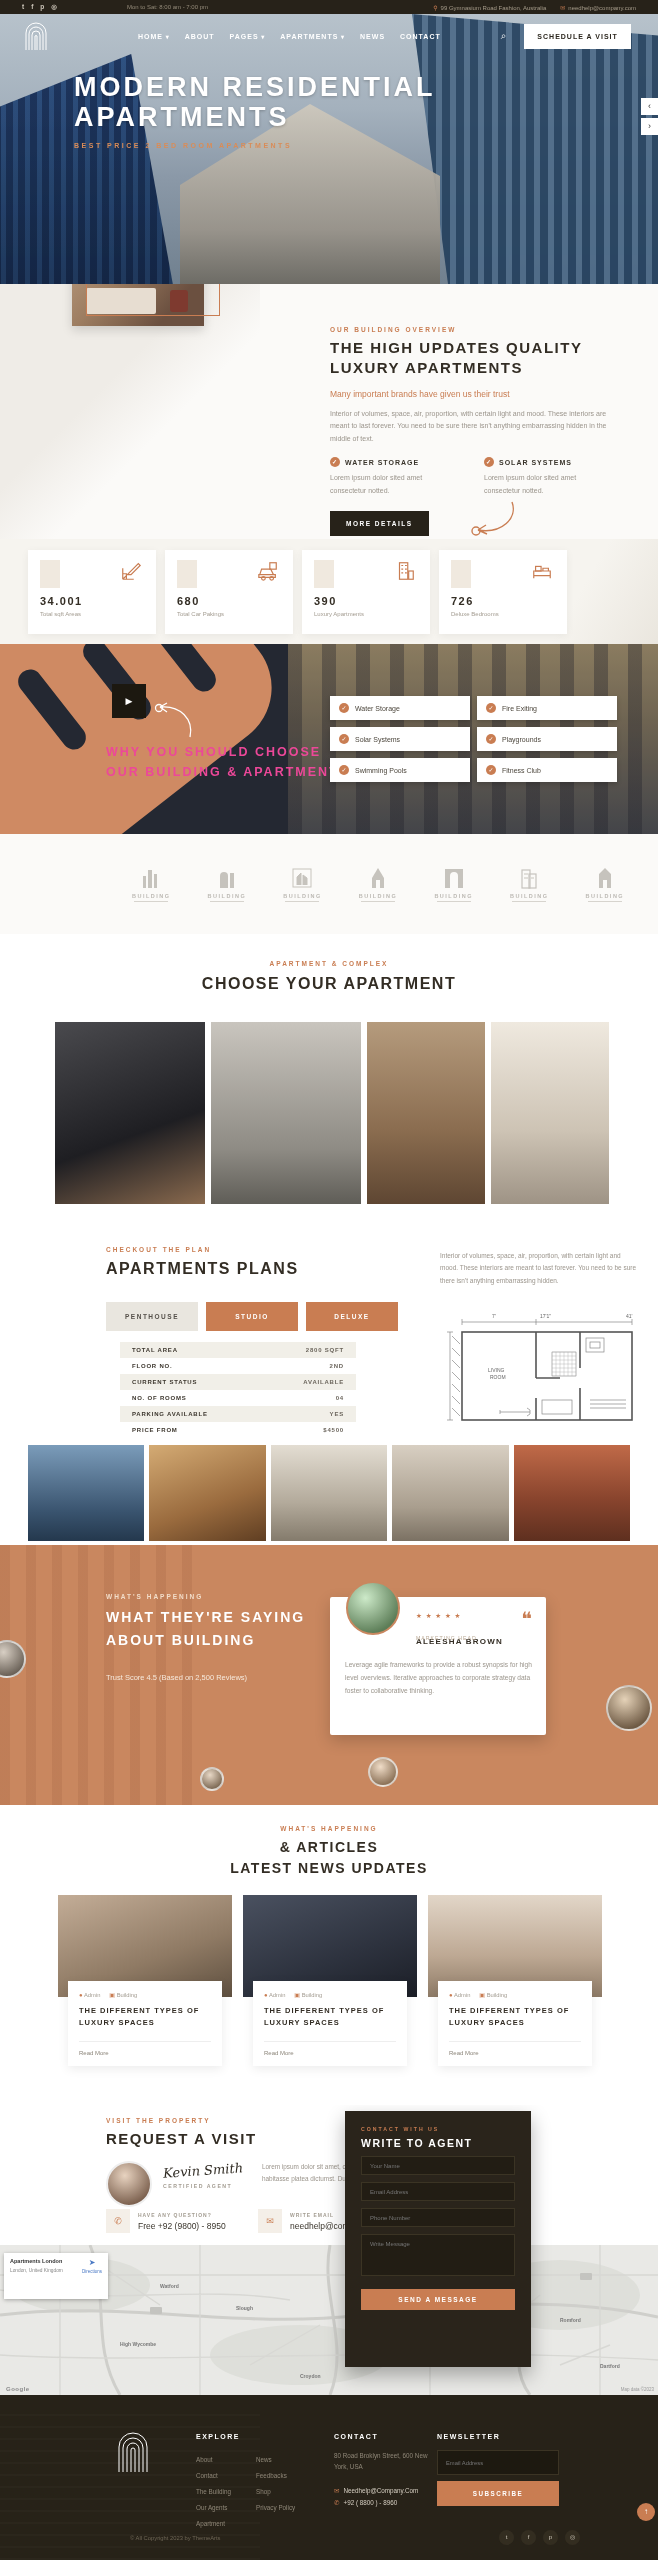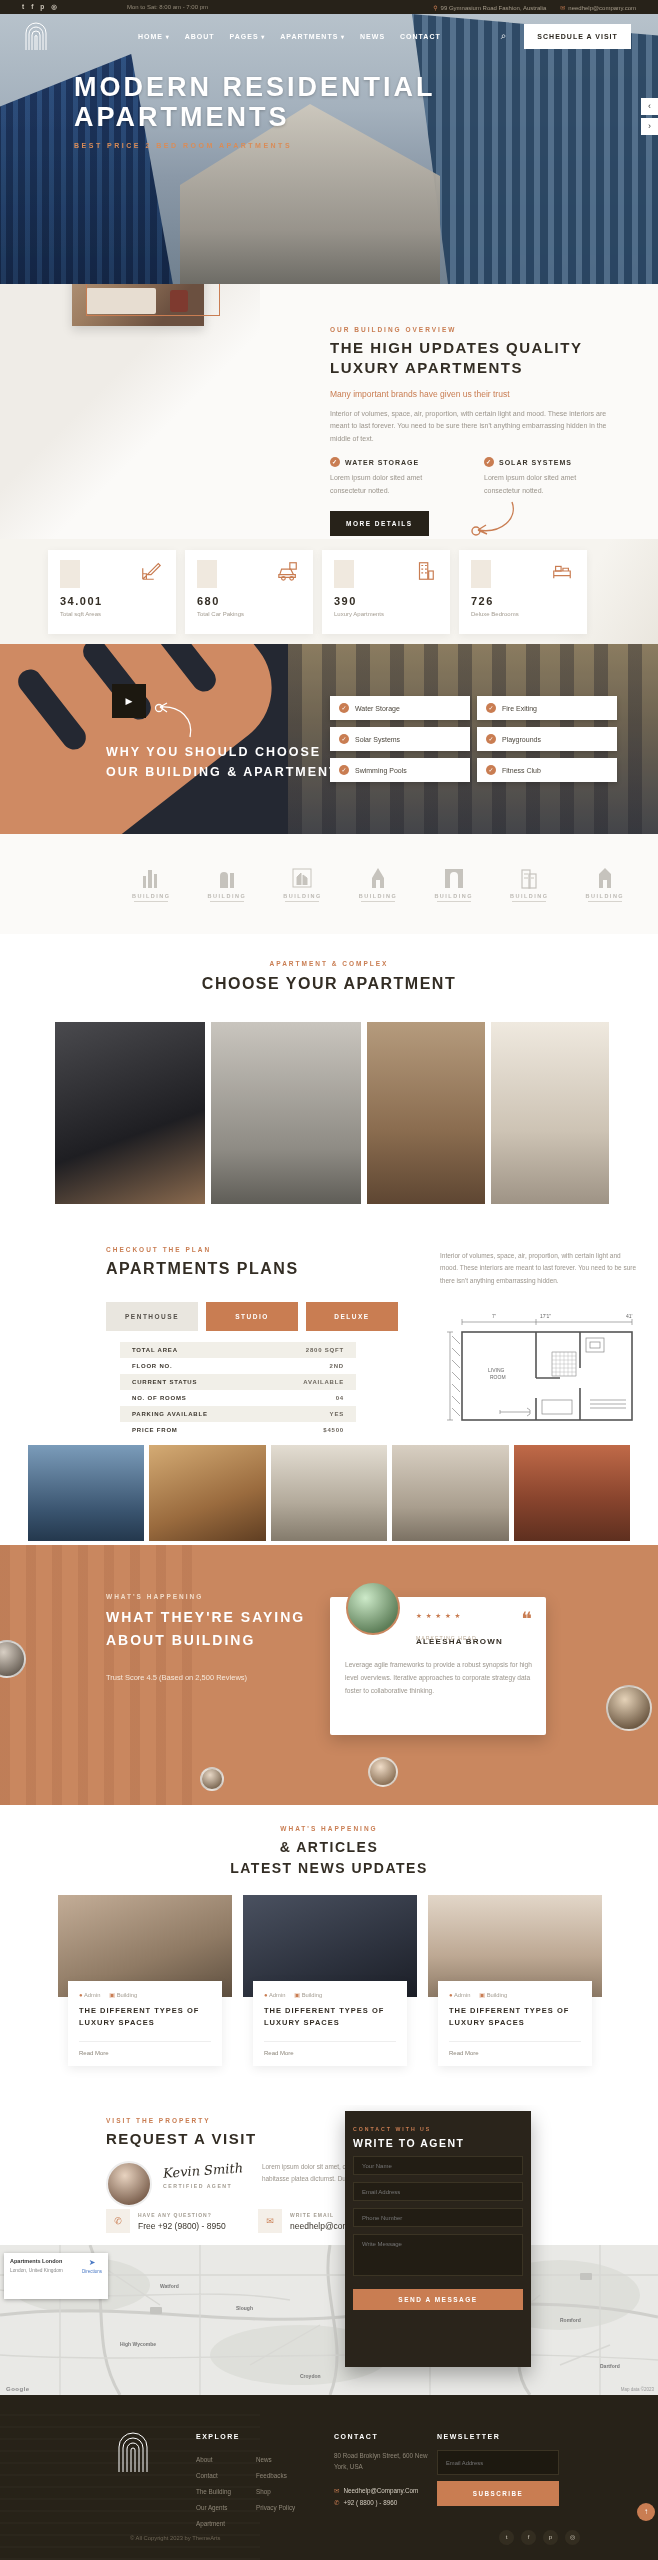--- a/index.html
+++ b/index.html
@@ -43,36 +43,36 @@
 #ov-body .h2{font-size:15px;margin-top:5px}
 #ov-lead{color:#c97d52;font-size:8.5px;margin-top:10px}
 #ov-text{font-size:7px;line-height:1.8;margin-top:9px;width:290px}
 #ov-feats{display:flex;gap:44px;margin-top:12px}
 .feat .ft{display:flex;align-items:center;gap:5px;font-size:7px;font-weight:bold;letter-spacing:1px;color:#3a352c}
 .feat .fx{font-size:7px;line-height:1.8;margin-top:5px;width:110px}
 .check{display:inline-block;width:10px;height:10px;border-radius:50%;background:#c97d52;color:#fff;font-size:6px;line-height:10px;text-align:center}
 .check::after{content:"✓"}
 #ov-btn{margin-top:14px;background:#272219;color:#fff;font-size:6.5px;font-weight:bold;letter-spacing:1.5px;padding:9px 16px;border:none;cursor:pointer}
 
-#stats{height:105px;background:#f6f4ef;display:flex;align-items:center;padding-left:48px;gap:9px}
+#stats{height:105px;background:#f6f4ef;display:flex;align-items:center;padding-left:28px;gap:9px}
 #stats::after{content:"";position:absolute;right:0;top:0;width:120px;height:100%;background:linear-gradient(120deg,transparent 40%,#eae6de)}
 .stat{width:128px;height:84px;background:#fff;box-shadow:0 2px 8px rgba(0,0,0,.06);padding:10px 12px;position:relative;z-index:1}
 .stat .blk{width:20px;height:28px;background:#f0e9df}
 .stat svg{position:absolute;right:14px;top:10px}
 .stat .num{font-size:11px;font-weight:bold;letter-spacing:1.5px;color:#332d24;margin-top:7px}
 .stat .lab{font-size:6px;color:#a39c91;margin-top:4px}
 
 #why{height:190px;background:#242832}
 #why-city{right:0;top:0;width:370px;height:190px;background:linear-gradient(180deg,#9d8b68 0%,#7c6f58 40%,#494a4e 100%);opacity:.85}
 #why-city::after{content:"";position:absolute;inset:0;background:repeating-linear-gradient(90deg,rgba(30,30,40,.35) 0 14px,transparent 14px 34px)}
 #hand{left:-70px;top:-50px;width:330px;height:230px;background:#cf8a63;border-radius:60px;transform:rotate(-38deg)}
 .fing{position:absolute;width:24px;height:95px;background:#242832;border-radius:12px}
 #why-play{left:112px;top:40px;width:34px;height:34px;background:#1c1810;color:#fff;text-align:center;line-height:34px;font-size:9px;cursor:pointer;z-index:3}
 #why-play::after{content:"▶"}
-#why-h{left:106px;top:98px;z-index:3;color:#ffffff;font-size:12.5px;font-weight:bold;letter-spacing:2px;line-height:1.6}
+#why-h{left:106px;top:98px;z-index:3;color:#ec4899;font-size:12.5px;font-weight:bold;letter-spacing:2px;line-height:1.6}
 #why-list{left:330px;top:52px;display:grid;grid-template-columns:140px 140px;grid-gap:7px;z-index:3}
 .wli{background:#fff;height:24px;display:flex;align-items:center;gap:6px;padding:0 9px;font-size:7px;color:#4c463c;box-shadow:0 2px 5px rgba(0,0,0,.2)}
 #why-arrow{left:150px;top:55px;z-index:3}
 
 #logos{height:100px;background:#fbfaf8;display:flex;align-items:center;gap:37px;padding-left:132px}
 .logo{display:flex;flex-direction:column;align-items:center;flex:none;opacity:.75}
 .logo .nm{font-size:5.5px;letter-spacing:1.5px;color:#a8a49d;font-weight:bold;margin-top:3px}
 .logo .ln{width:34px;border-top:1px solid #ccc8c1;margin-top:2px}
 
 #choose{height:296px;background:#fff;text-align:center;padding-top:26px}
@@ -139,21 +139,21 @@
 #map{position:absolute;left:0;top:140px;width:658px;height:150px;background:#e9e9e7}
 .mlab{position:absolute;font-size:5px;color:#777;font-weight:bold}
 #map-card{position:absolute;left:4px;top:8px;width:104px;height:46px;background:#fff;box-shadow:0 1px 4px rgba(0,0,0,.3);padding:5px 6px;display:flex;justify-content:space-between}
 #map-card .t1{font-size:5.5px;font-weight:bold;color:#333}
 #map-card .t2{font-size:4.8px;color:#888;margin-top:3px;line-height:1.5}
 #map-dir{text-align:center;cursor:pointer}
 #map-dir .ar{color:#4a79c4;font-size:8px}
 #map-dir .dl{font-size:4.5px;color:#4a79c4;margin-top:2px}
 #map-attr{position:absolute;right:4px;bottom:3px;font-size:4.5px;color:#999}
 #map-g{position:absolute;left:6px;bottom:3px;font-size:6px;color:#8a8a8a;font-weight:bold;letter-spacing:.5px}
-#agent-card{position:absolute;left:345px;top:6px;width:186px;height:256px;background:#2a241b;box-shadow:0 8px 18px rgba(0,0,0,.3);padding:15px 8px;z-index:4}
+#agent-card{position:absolute;left:345px;top:6px;width:186px;height:256px;background:#2a241b;box-shadow:0 8px 18px rgba(0,0,0,.3);padding:15px 16px;z-index:4}
 #af-eyebrow{font-size:5.2px;letter-spacing:2px;color:#c97d52;font-weight:bold}
 #af-h{color:#fff;font-size:10.5px;font-weight:bold;letter-spacing:1.5px;margin-top:5px}
 .af-in{width:100%;height:19px;background:#221d14;border:1px solid #3b3424;color:#cfc8ba;font-size:6px;padding:0 8px;margin-top:7px;font-family:"Liberation Sans",sans-serif}
 textarea.af-in{height:42px;padding-top:6px;resize:none}
 #af-btn{width:100%;height:21px;background:#c97d52;border:none;color:#fff;font-size:6.5px;font-weight:bold;letter-spacing:1.5px;margin-top:9px;cursor:pointer}
 
 #footer{height:165px;background:#272218;color:#8f8778}
 #footer::before{content:"";position:absolute;left:0;bottom:0;width:260px;height:150px;background:repeating-linear-gradient(0deg,rgba(255,255,255,.025) 0 2px,transparent 2px 12px);opacity:.8}
 .ftitle{font-size:7px;font-weight:bold;letter-spacing:1.5px;color:#fff}
 .flink{font-size:6.3px;margin-top:9px;cursor:pointer}

